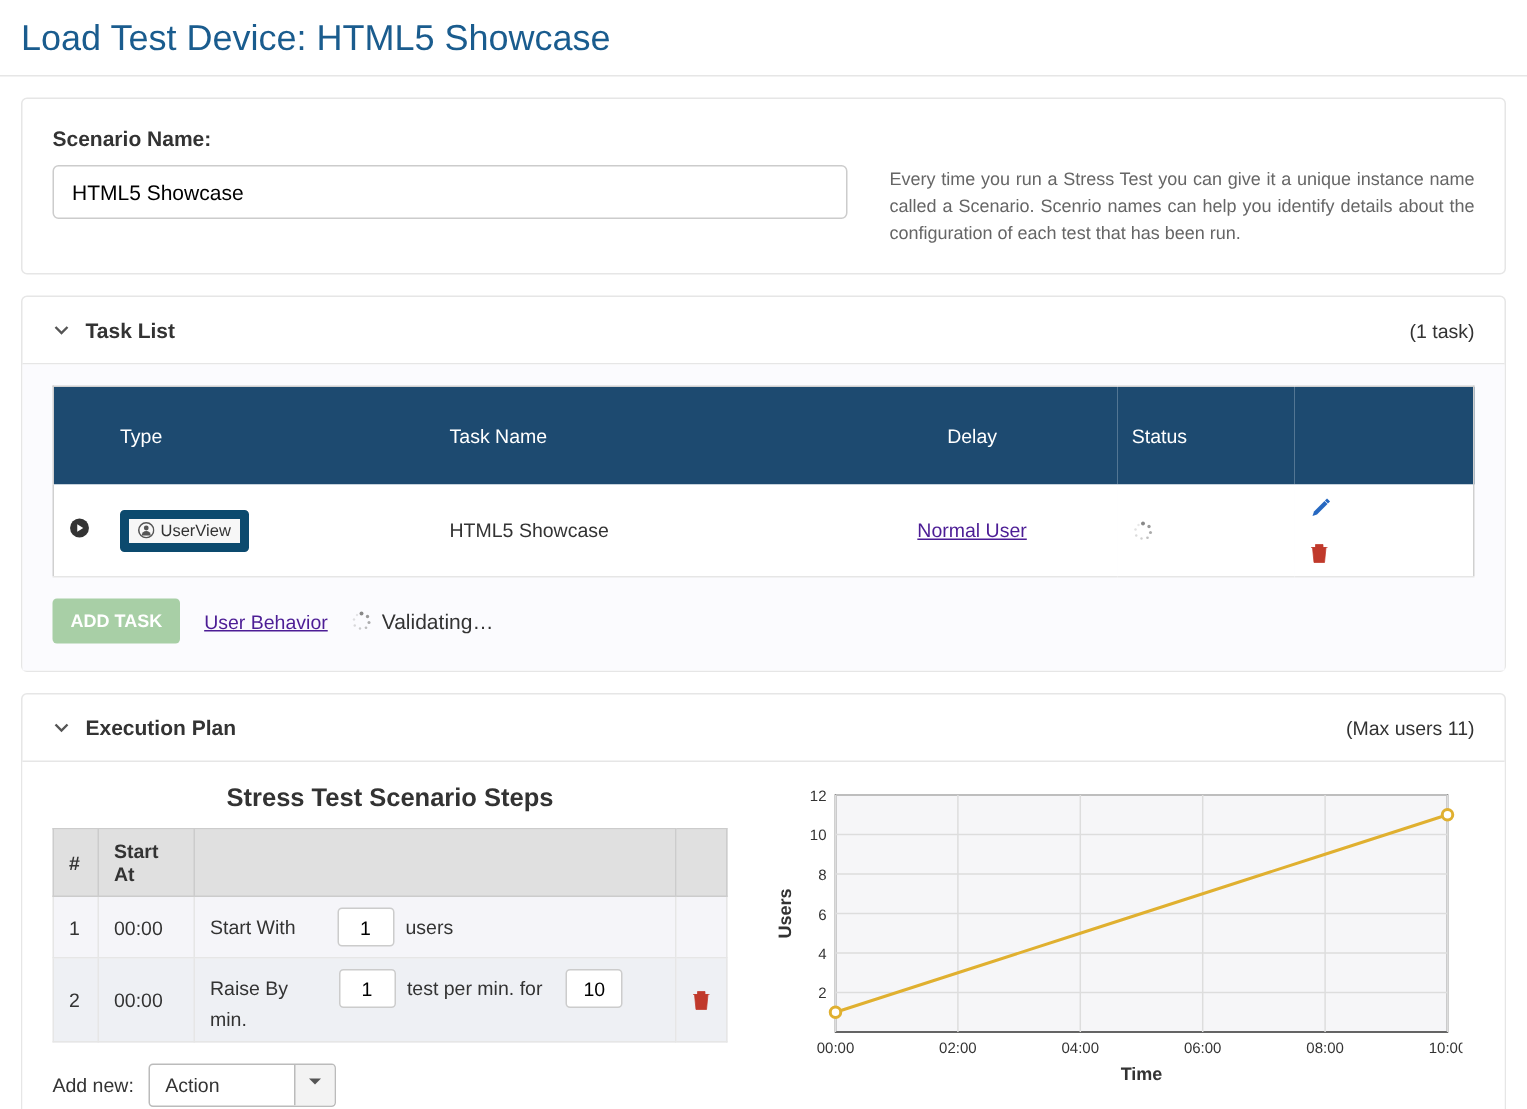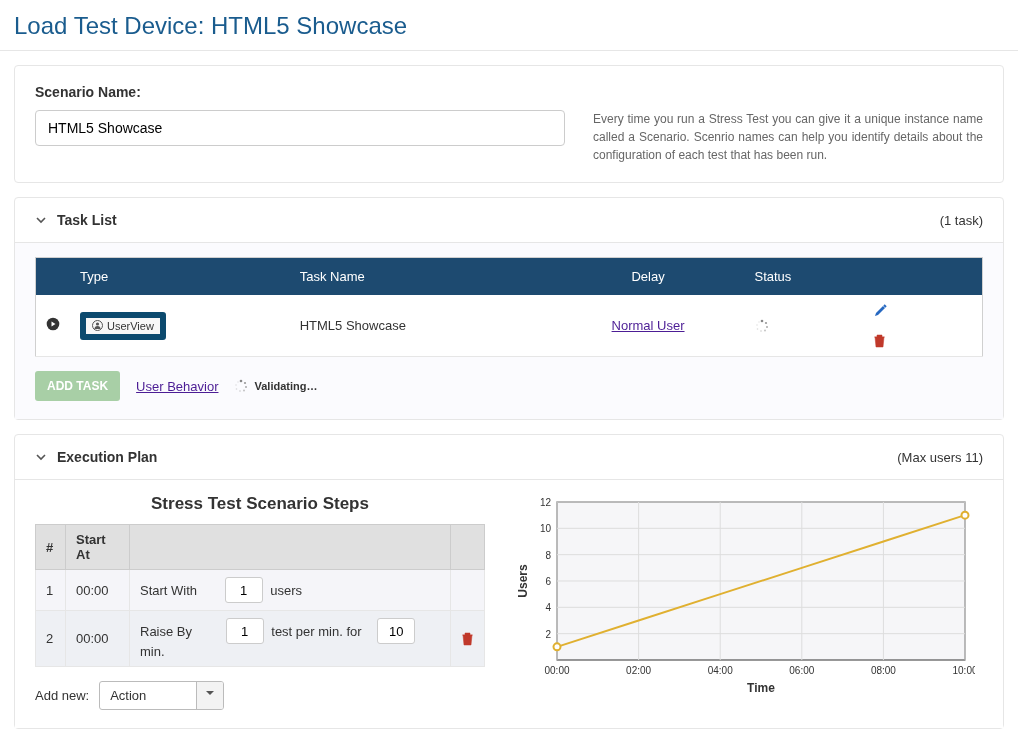--- a/index.html
+++ b/index.html
@@ -12,31 +12,31 @@
   .scenario-row{display:flex;gap:28px;align-items:flex-start;}
   .scenario-input{width:530px;height:36px;border:1px solid #ccc;border-radius:4px;padding:0 12px;font-size:14px;}
   .scenario-help{flex:1;font-size:12px;color:#666;line-height:1.5;text-align:justify;}
   .sect-header{display:flex;align-items:center;justify-content:space-between;padding:14px 20px;border-bottom:1px solid #e6e6e6;}
   .sect-header-left{display:flex;align-items:center;gap:10px;}
   .sect-title{font-weight:700;font-size:14px;}
   .sect-meta{font-size:13px;color:#333;}
   .sect-body{padding:14px 20px 18px;background:#fbfbfe;}
   .help-text{color:#666;font-size:13px;margin-bottom:12px;}
   table.task-table{width:100%;border-collapse:collapse;border:1px solid #d0d0d0;}
-  .task-table thead th{background:#1d4a70;color:#fff;font-weight:400;font-size:13px;text-align:left;padding:11px 10px;}
+  .task-table thead th{background:#1d4a70;color:#fff;font-weight:400;font-size:13px;text-align:left;padding:25px 10px;}
   .task-table thead th.center{text-align:center;}
   .task-table tbody td{background:#fff;padding:8px 10px;border-bottom:1px solid #e6e6e6;font-size:13px;vertical-align:middle;}
   .task-table tbody td.center{text-align:center;}
   .play-circle{display:inline-flex;align-items:center;justify-content:center;}
   .badge{display:inline-flex;align-items:center;gap:4px;border:6px solid #0c4a6e;border-radius:3px;padding:2px 6px;font-size:11px;background:#f7f7f7;}
   .link{color:#4c1d95;text-decoration:underline;cursor:pointer;}
   .action-bar{display:flex;align-items:center;gap:16px;margin-top:14px;}
   .btn-add{background:#a8cfa6;color:#fff;border:none;border-radius:3px;padding:8px 12px;font-size:12px;font-weight:700;cursor:not-allowed;}
   .spin{display:inline-block;vertical-align:middle;}
-  .validating{font-weight:700;font-size:11px;text-align:center;}
+  .validating{font-weight:400;font-size:14px;text-align:center;}
   .patient{color:#555;font-size:13px;}
   .exec-row{display:flex;gap:30px;align-items:flex-start;}
   .exec-left{flex:0 0 450px;}
   .exec-right{flex:1;min-width:0;}
   .steps-title,.curve-title{font-weight:700;font-size:17px;text-align:center;margin-bottom:10px;}
   table.steps{width:100%;border-collapse:collapse;}
   .steps thead th{background:#e0e0e0;border:1px solid #ccc;font-size:13px;font-weight:700;text-align:left;padding:7px 10px;}
   .steps tbody td{border:1px solid #e6e6e6;padding:7px 10px;font-size:13px;}
   .steps tbody tr:nth-child(odd) td{background:#f5f5f9;}
   .steps tbody tr:nth-child(even) td{background:#eef0f4;}

